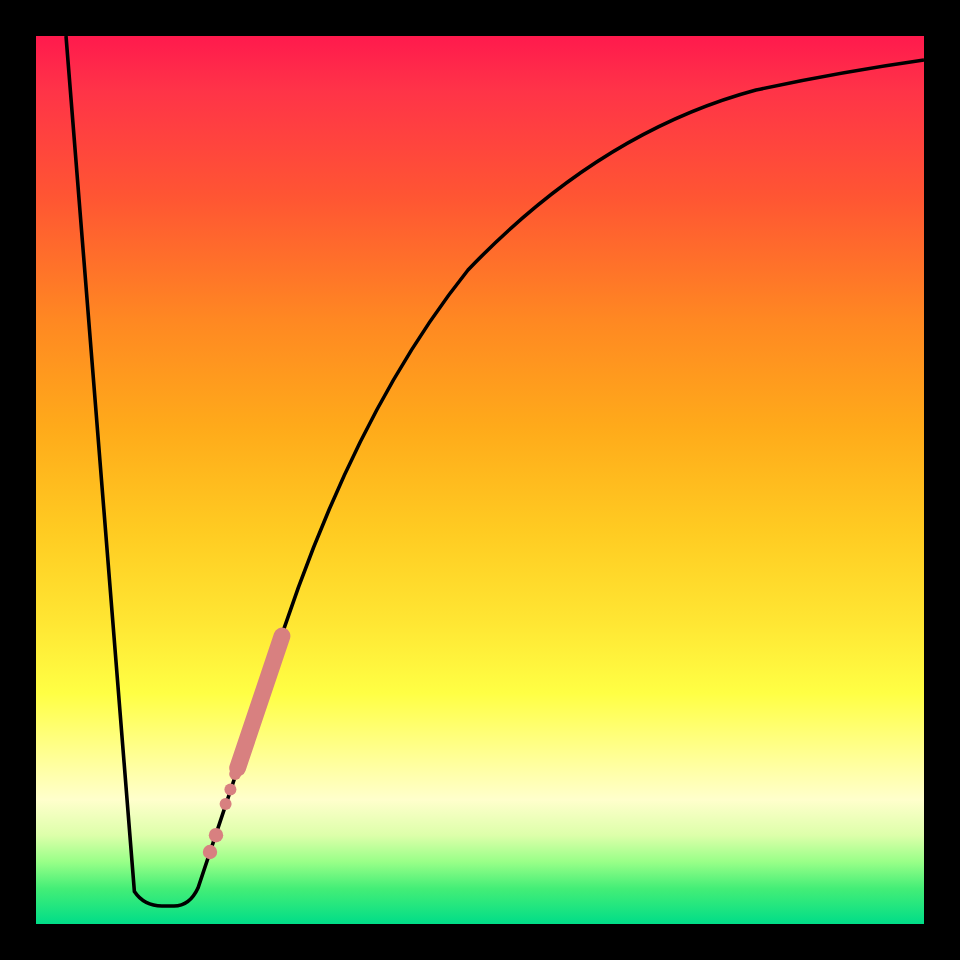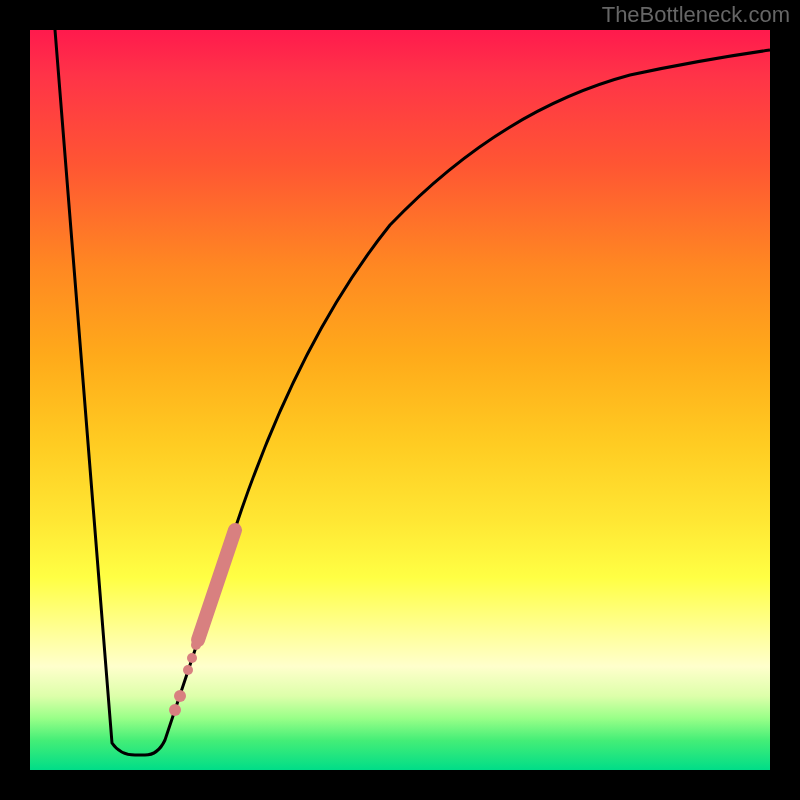--- a/index.html
+++ b/index.html
@@ -48,21 +48,20 @@
     left: 0;
     top: 0;
     width: 740px;
     height: 740px;
   }
 </style>
 </head>
 <body>
 
 <div class="container">
-  <div class="watermark">TheBottleneck.com</div>
   <div class="plot-area">
     <svg class="curve" viewBox="0 0 740 740">
       <path fill="none" stroke="#000" stroke-width="3" d="M 25 0 L 82 713 Q 90 725 105 725 L 115 725 Q 128 725 135 710 L 195 530 Q 260 320 360 195 Q 470 80 600 45 Q 670 30 740 20"></path>
       <path fill="none" stroke="#d88080" stroke-width="14" stroke-linecap="round" d="M 168 610 L 205 500"></path>
       <g id="markers">
           <circle cx="145" cy="680" r="6" fill="#d88080"></circle>
           <circle cx="150" cy="666" r="6" fill="#d88080"></circle>
           <circle cx="158" cy="640" r="5" fill="#d88080"></circle>
           <circle cx="162" cy="628" r="5" fill="#d88080"></circle>
           <circle cx="166" cy="615" r="5" fill="#d88080"></circle>

